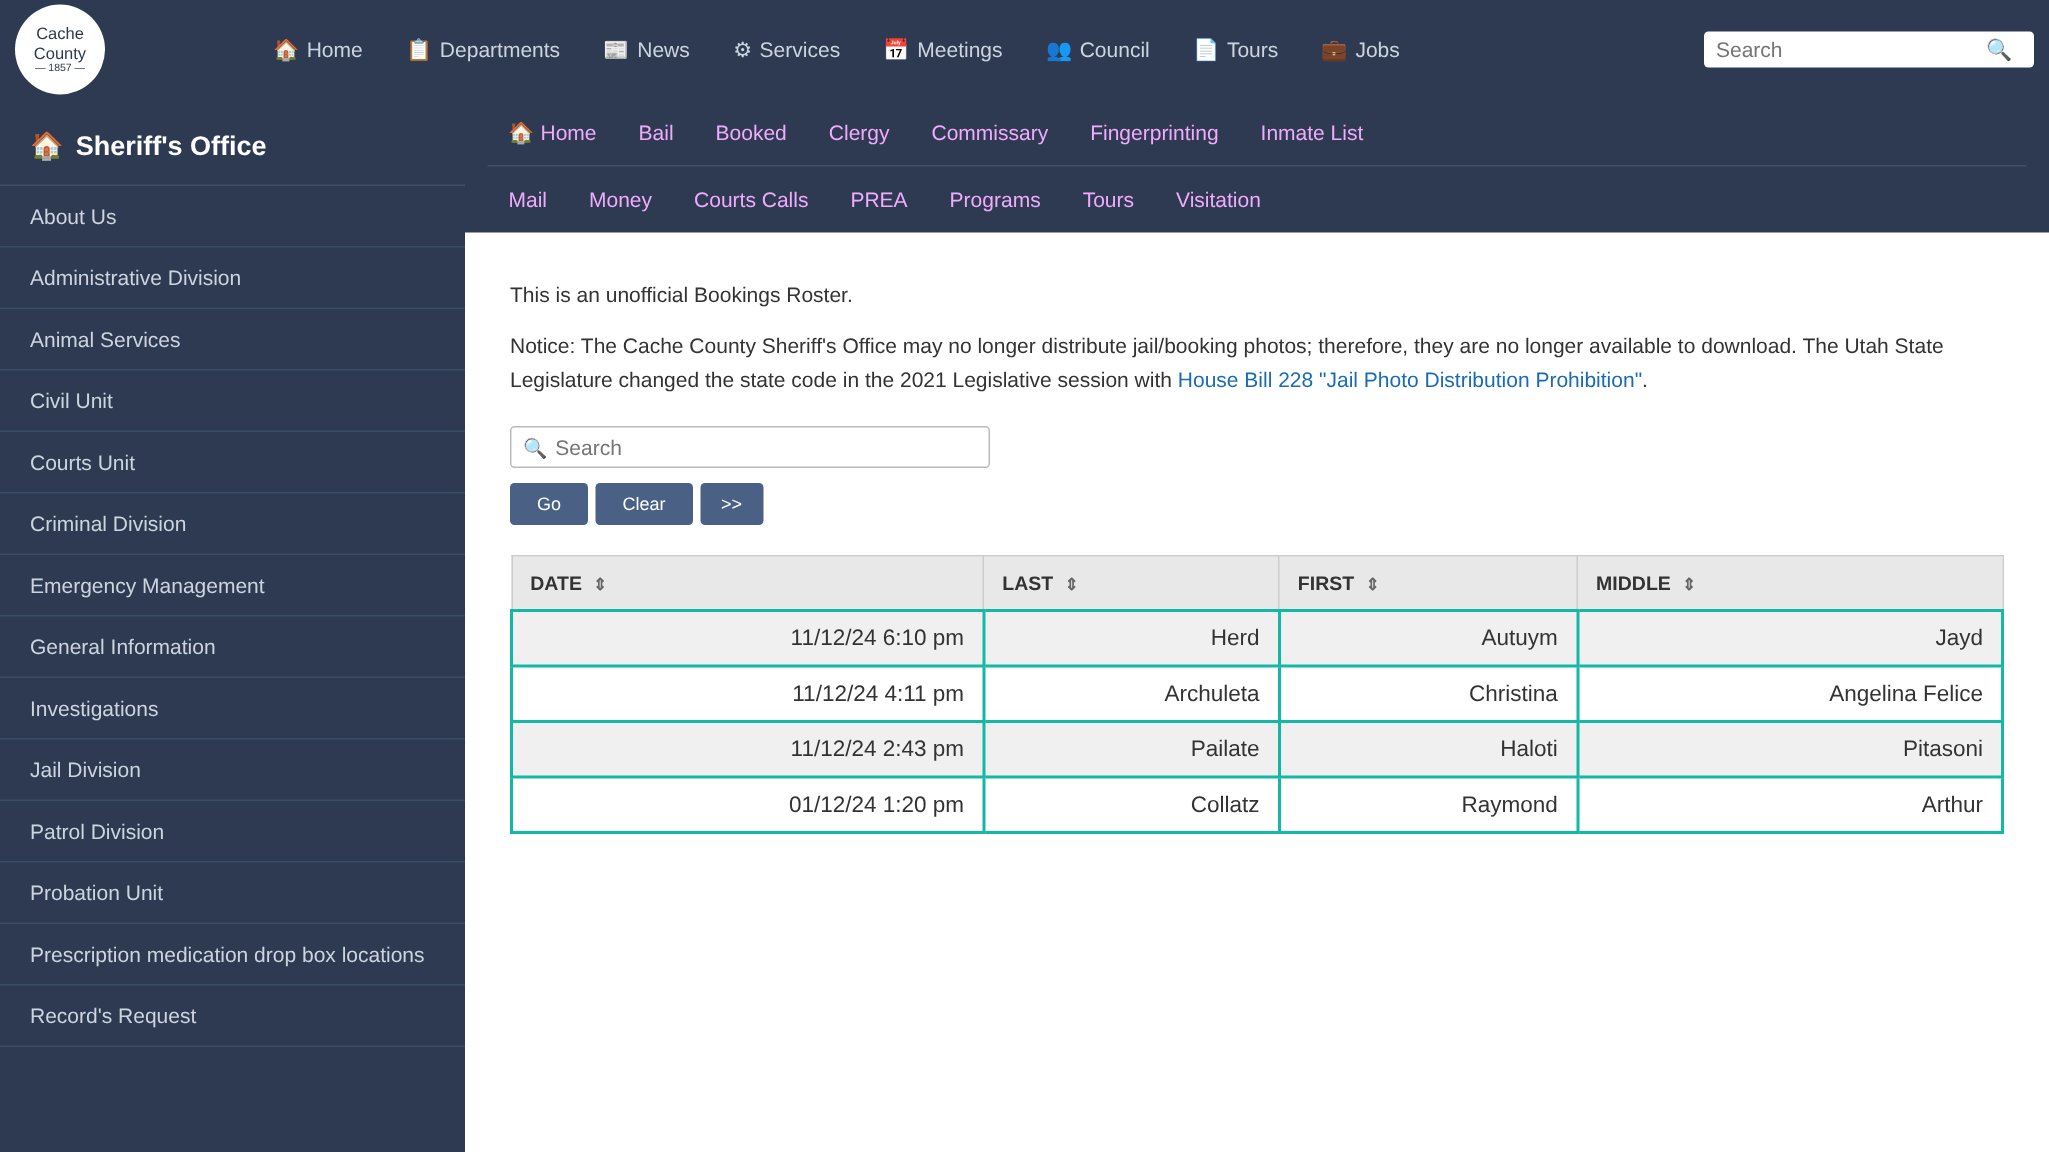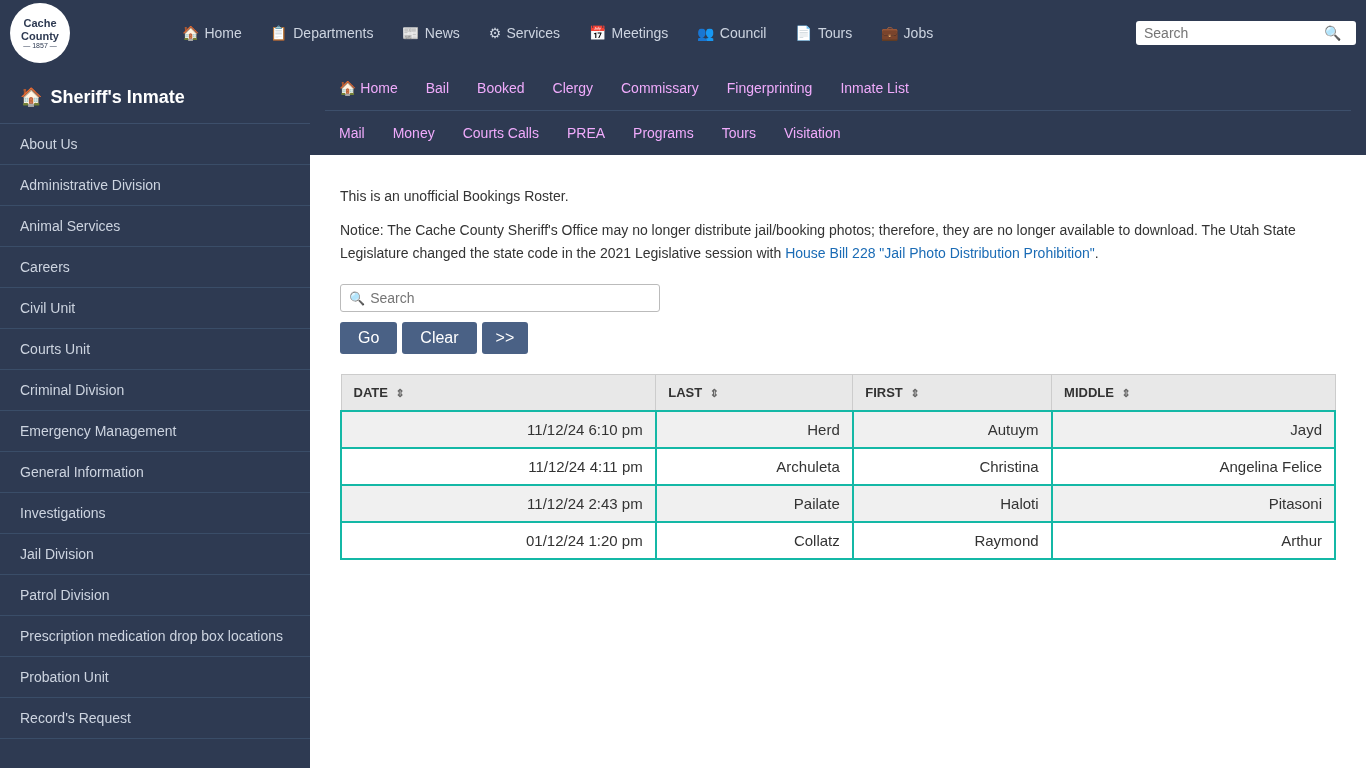--- a/index.html
+++ b/index.html
@@ -23,21 +23,21 @@
       width: 60px;
       height: 60px;
       border-radius: 50%;
       background: #fff;
       display: flex;
       align-items: center;
       justify-content: center;
       flex-direction: column;
       overflow: hidden;
     }
-    .logo-text-top { font-size: 11px; font-weight: bold; color: #2e3a52; line-height: 1.1; }
+    .logo-text-top { font-size: 11px; font-weight: normal; color: #2e3a52; line-height: 1.1; }
     .logo-year { font-size: 7px; color: #2e3a52; }
     .nav-links {
       display: flex;
       align-items: center;
       flex: 1;
       gap: 5px;
     }
     .nav-link {
       color: #cdd4e0;
       text-decoration: none;
@@ -165,21 +165,21 @@
       flex: 1;
       color: #666;
     }
     .search-icon-sm { color: #888; margin-right: 5px; font-size: 13px; }
     .btn-group {
       display: flex;
       gap: 5px;
     }
     .btn {
       padding: 7px 18px;
-      font-size: 16px;
+      font-size: 12px;
       border: none;
       border-radius: 3px;
       cursor: pointer;
       color: #fff;
       background: #4a6185;
     }
     .btn-go { background: #4a6185; }
     .btn-clear { background: #4a6185; }
     .btn-next { background: #4a6185; padding: 7px 14px; }
 
@@ -271,36 +271,33 @@
     <input type="text" placeholder="Search" style="">
     <span class="nav-search-icon">🔍</span>
   </div>
 </nav>
 
 <div class="page-layout">
 
   <aside class="sidebar">
     <div class="sidebar-title">
       <span>🏠</span>
-      <span>Sheriff's Inmate</span>
+      <span>Sheriff's Office</span>
     </div>
     <ul class="sidebar-nav">
       <li>
           <a>About Us</a>
         </li>
       <li>
           <a>Administrative Division</a>
         </li>
       <li>
           <a>Animal Services</a>
         </li>
       <li>
-          <a>Careers</a>
-        </li>
-      <li>
           <a>Civil Unit</a>
         </li>
       <li>
           <a>Courts Unit</a>
         </li>
       <li>
           <a>Criminal Division</a>
         </li>
       <li>
           <a>Emergency Management</a>
@@ -311,24 +308,24 @@
       <li>
           <a>Investigations</a>
         </li>
       <li>
           <a>Jail Division</a>
         </li>
       <li>
           <a>Patrol Division</a>
         </li>
       <li>
+          <a>Probation Unit</a>
+        </li>
+      <li>
           <a>Prescription medication drop box locations</a>
-        </li>
-      <li>
-          <a>Probation Unit</a>
         </li>
       <li>
           <a>Record's Request</a>
         </li>
     </ul>
   </aside>
 
   <main class="main-content">
 
     <nav class="secondary-nav">

